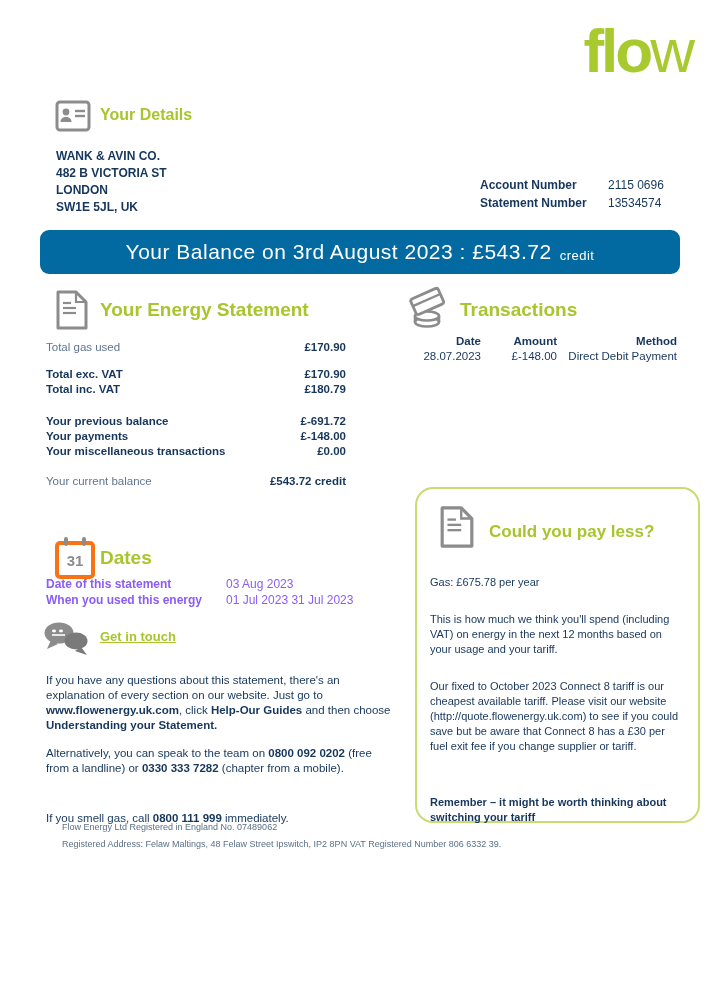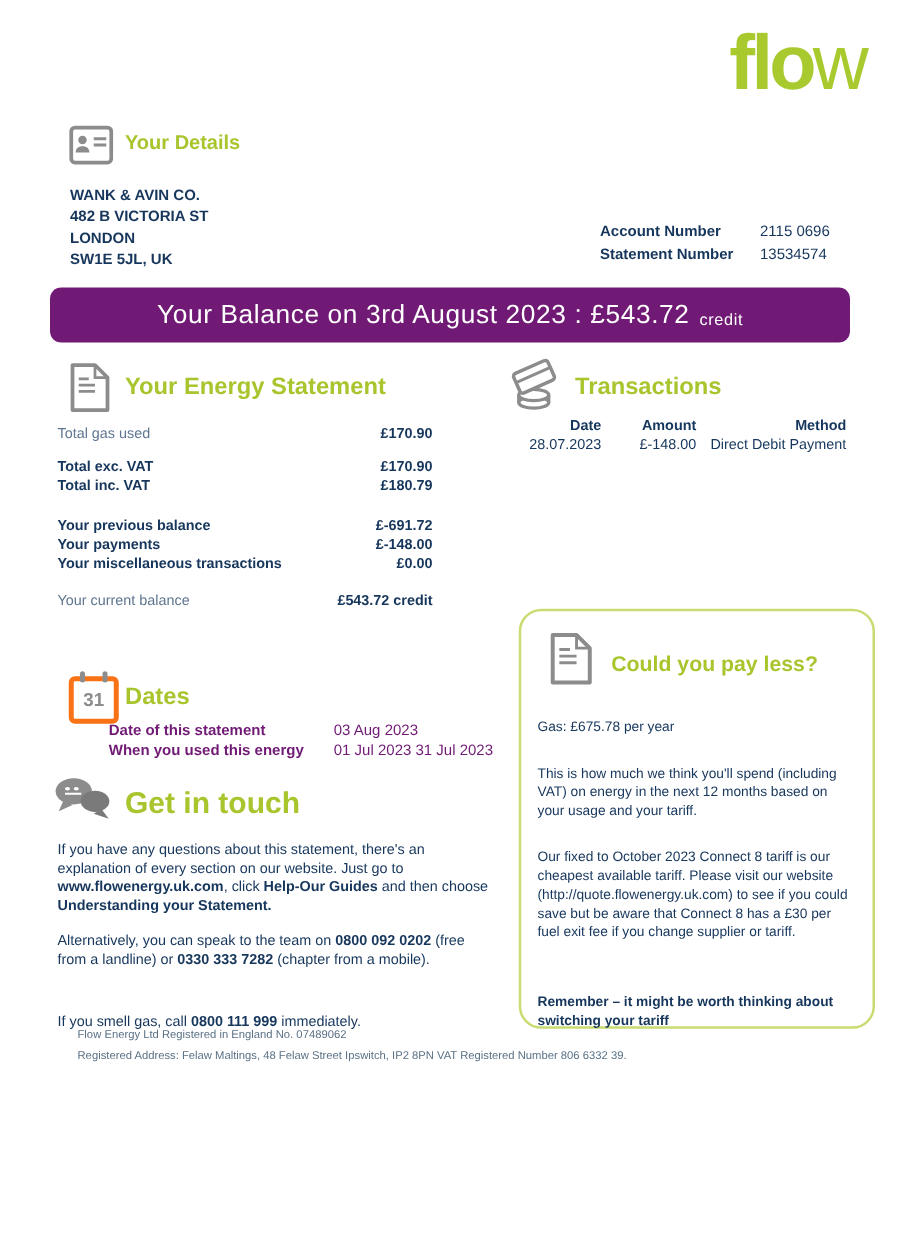--- a/index.html
+++ b/index.html
@@ -11,21 +11,21 @@
              line-height:1;letter-spacing:-3px;}
   .flow-logo .heavy{font-weight:800;}
   .flow-logo .light{font-weight:400;}
 
   
   .sec-head{position:absolute;font-weight:700;color:#a8c52e;}
   .h-details{left:100px;top:106px;font-size:16px;}
   .h-energy{left:100px;top:299px;font-size:19px;}
   .h-trans{left:460px;top:299px;font-size:19px;}
   .h-dates{left:100px;top:547px;font-size:19px;}
-  .h-touch{left:100px;top:629px;font-size:24px;}
+  .h-touch{left:100px;top:629px;font-size:13px;text-decoration:underline;}
 
   
   .icon{position:absolute;}
   .i-id{left:55px;top:100px;}
   .i-doc{left:55px;top:290px;}
   .i-trans{left:404px;top:286px;}
   .i-chat{left:42px;top:620px;}
   .i-paydoc{left:22px;top:16px;position:absolute;}
 
   
@@ -37,41 +37,41 @@
            font-weight:700;font-size:15px;color:#8c8c8c;}
 
   
   .address{position:absolute;left:56px;top:148px;font-size:12px;font-weight:700;
            line-height:17px;color:#16365c;}
   .acct{position:absolute;left:480px;top:177px;font-size:12px;line-height:17.5px;color:#16365c;}
   .acct-row{display:flex;}
   .acct-row .lbl{width:128px;font-weight:700;}
 
   
-  .banner{position:absolute;left:40px;top:230px;width:640px;height:44px;background:#701a75;
+  .banner{position:absolute;left:40px;top:230px;width:640px;height:44px;background:#0369a1;
           border-radius:9px;color:#fff;display:flex;align-items:center;justify-content:center;
           font-size:21px;letter-spacing:.5px;}
   .banner .credit{font-size:13px;margin-left:8px;margin-top:7px;}
 
   
   .energy-rows{position:absolute;left:46px;top:339px;width:300px;font-size:11.5px;color:#16365c;}
   .erow{display:flex;justify-content:space-between;height:15px;align-items:center;}
   .erow .lbl{font-weight:700;}
   .erow .val{font-weight:700;white-space:nowrap;}
   .erow.muted .lbl{font-weight:400;color:#5f7590;}
   .gap-sm{margin-top:12px;} .gap-md{margin-top:17px;} .gap-lg{margin-top:15px;}
 
   
   .trans-table{position:absolute;left:400px;top:334px;font-size:11.5px;color:#16365c;}
   .trow{display:flex;line-height:15px;text-align:right;}
   .thead{font-weight:700;}
   .c-date{width:81px;} .c-amount{width:76px;} .c-method{width:120px;white-space:nowrap;}
 
   
-  .dates-rows{position:absolute;left:46px;top:576px;font-size:12px;color:#701a75;line-height:16px;margin-left:41px;}
+  .dates-rows{position:absolute;left:46px;top:576px;font-size:12px;color:#8b5cf6;line-height:16px;}
   .drow{display:flex;}
   .drow .lbl{width:180px;font-weight:700;}
 
   
   .touch-p{position:absolute;left:46px;width:346px;font-size:11.5px;line-height:15px;color:#16365c;}
   .p1{top:661px;} .p2{top:734px;} .p3{top:799px;}
   .b{font-weight:700;}
 
   
   .paybox{position:absolute;left:415px;top:487px;width:285px;height:336px;

